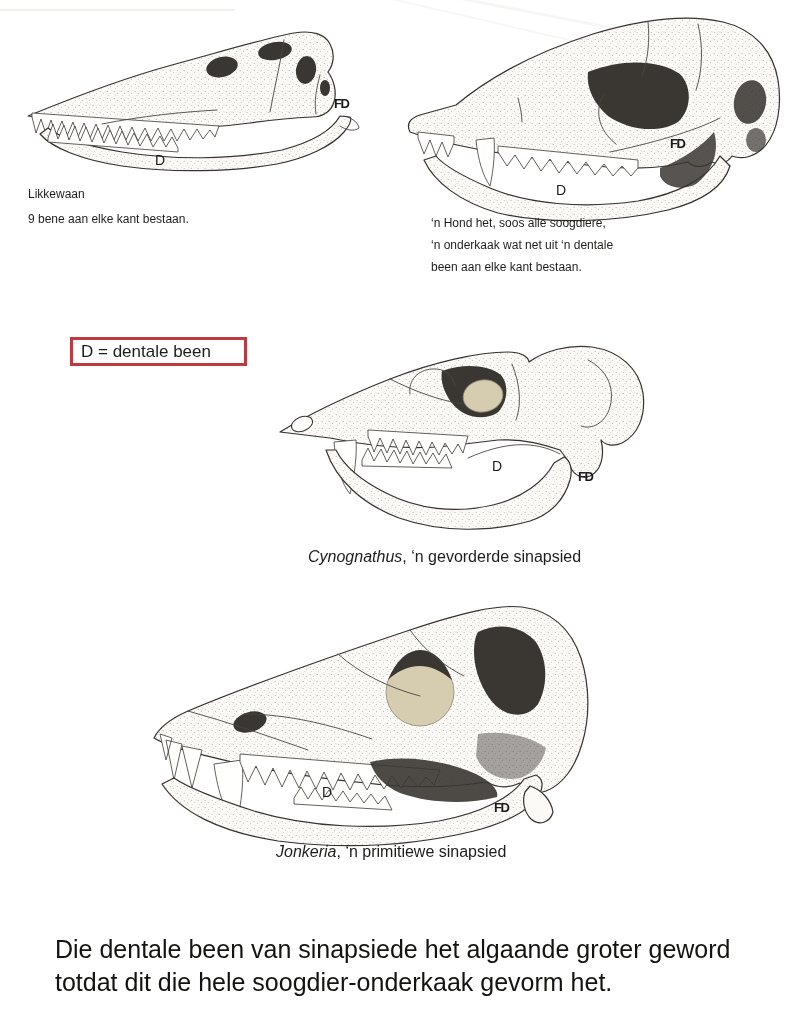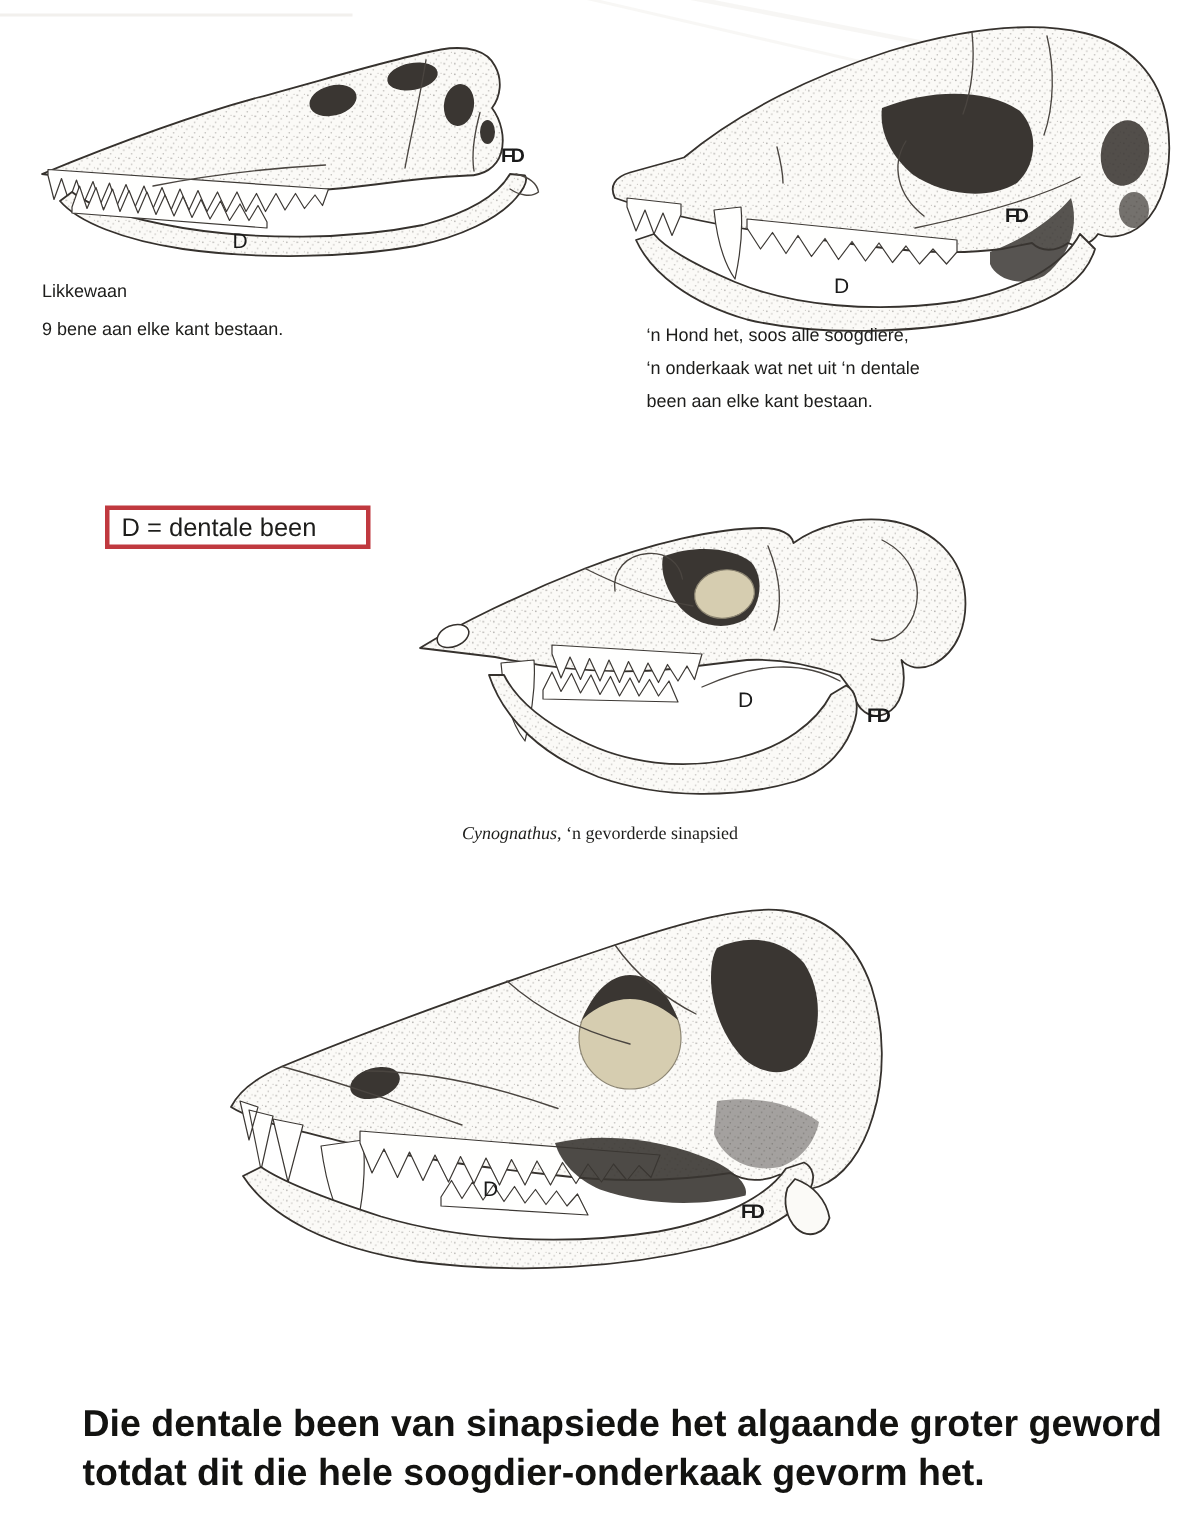--- a/index.html
+++ b/index.html
@@ -12,23 +12,23 @@
   .fig{position:absolute;}
   .fig svg{display:block;}
   .skull-label{position:absolute; font-size:14px; color:#1a1a1a;}
   .skull-label.fd{font-size:13px; font-weight:700; letter-spacing:-1.5px;text-align:right;}
   .legend-box{
     position:absolute; left:70px; top:337px; width:177px; height:29px;
     border:3px solid #c0393f; box-sizing:border-box;
     display:flex; align-items:center; padding-left:8px;
     font-size:17px; background:#fff;
   }
-  .caption{position:absolute; font-size:12px;font-family:Liberation Serif, serif;}
+  .caption{position:absolute; font-size:16px;}
   .caption .sp{font-style:italic;}
-  .footer{position:absolute; left:55px; top:933px; font-size:25px; line-height:33px; color:#131311;font-weight:bold;}
+  .footer{position:absolute; left:55px; top:933px; font-size:25px; line-height:33px; color:#131311;}
   .artifact{position:absolute; background:#e7e4df; opacity:.55; pointer-events:none;}
   
   .bone{fill:#fbfaf7; stroke:#35312d; stroke-width:1.2; stroke-linejoin:round;}
   .stip{stroke:none;}
   .tooth{fill:#fffffe; stroke:#3c3834; stroke-width:.8; stroke-linejoin:round;}
   .dark{fill:#3a3632; stroke:none;}
   .tan{stroke:#8d8673; stroke-width:.8;}
   .det{fill:none; stroke:#4a4540; stroke-width:.9; stroke-linecap:round;}
 </style>
 </head>
@@ -196,19 +196,22 @@
         <path d="M190,72 C212,92 242,106 272,114"></path>
         <path d="M262,48 C276,68 296,84 316,94"></path>
         <path d="M96,132 C140,132 184,143 224,157"></path>
         <path d="M40,129 C80,140 120,154 160,168"></path>
       </g>
     </svg>
     <span class="skull-label" style="left:174px;top:202px;">D</span>
     <span class="skull-label fd" style="left:346px;top:218px;">FD</span>
   </div>
 
+  <div class="caption" style="left:276px;top:843px;">
+    <span class="sp">Jonkeria</span><span>, ‘n primitiewe sinapsied</span>
+  </div>
 
   <div class="footer">
     <div>Die dentale been van sinapsiede het algaande groter geword</div>
     <div>totdat dit die hele soogdier-onderkaak gevorm het.</div>
   </div>
 
 </div>
 
 </body></html>

